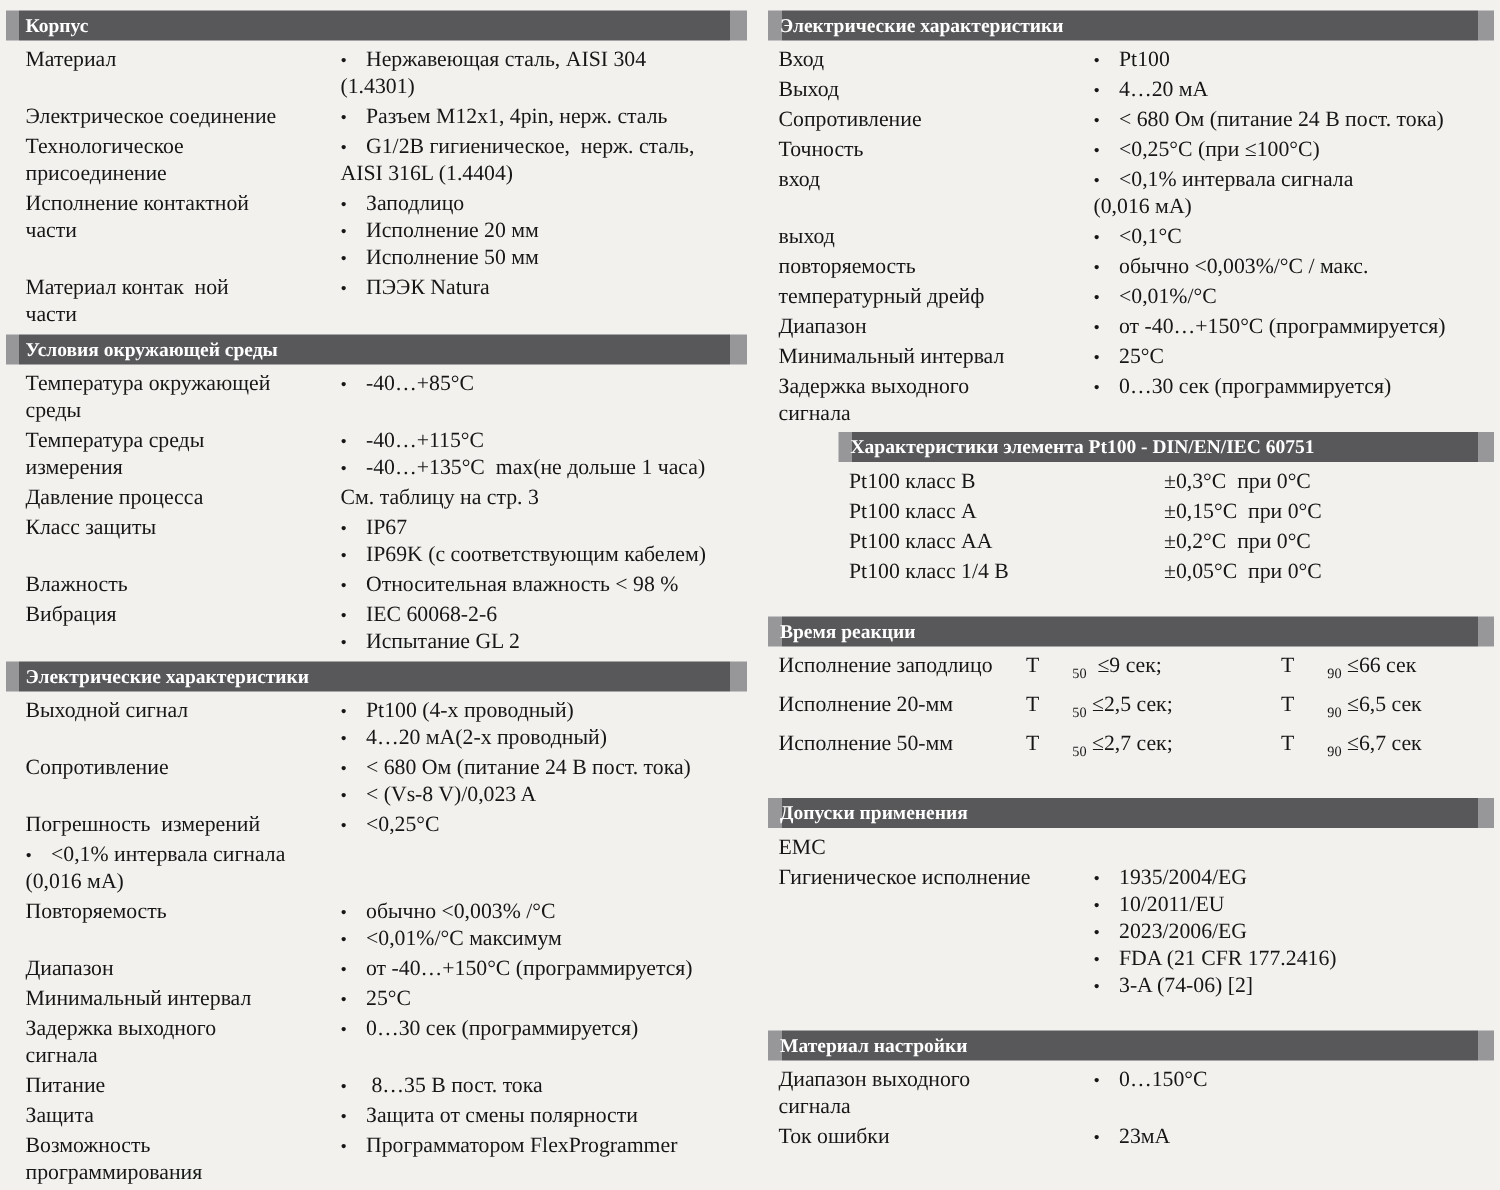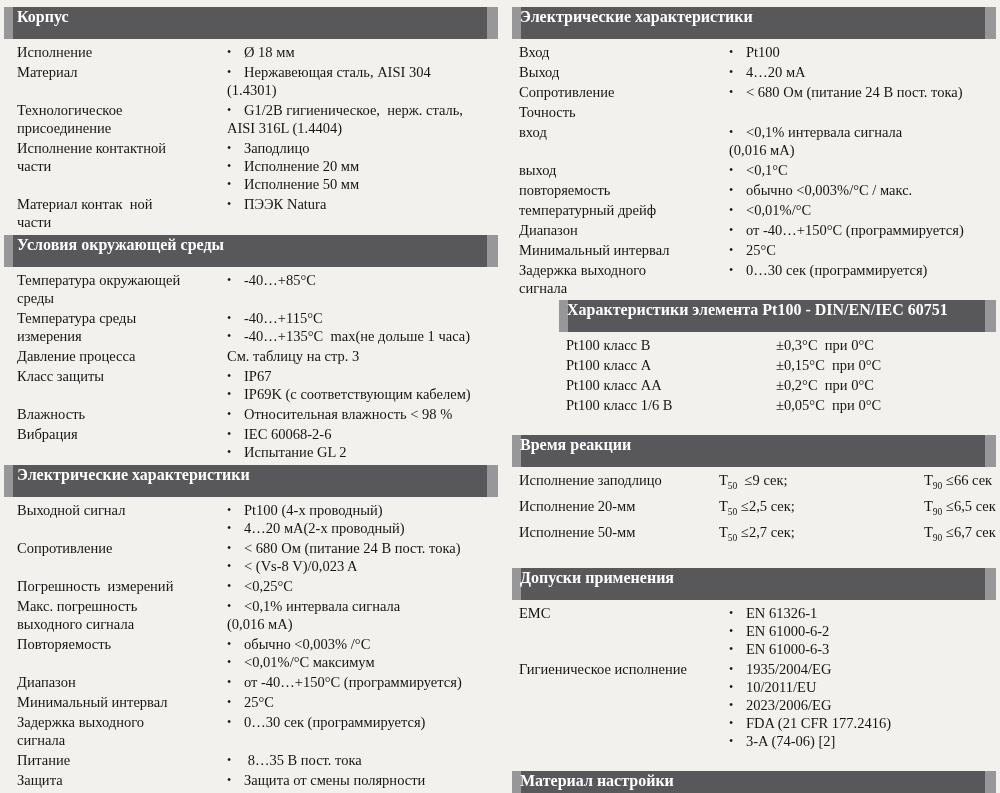--- a/index.html
+++ b/index.html
@@ -14,22 +14,22 @@
   .col { position:relative; }
   .col-left  { width:494px; }
   .col-right { width:484px; }
 
   .section { margin:0; }
   .col-left  .section + .section { margin-top:4px; }
   .col-right .section:nth-child(2) { margin-top:3px;margin-left:47px; }
   .col-right .section:nth-child(n+3) { margin-top:21px; }
 
   .bar {
-    height:32px; line-height:20px;
-    color:#ffffff; font-weight:bold; font-size:16px;
+    height:20px; line-height:20px;
+    color:#ffffff; font-weight:bold; font-size:13px;
     padding-left:13px;
     background:linear-gradient(to right,
       #97979a 0, #97979a 9px,
       #58585b 9px, #58585b calc(100% - 11px),
       #97979a calc(100% - 11px), #97979a 100%);
     margin-bottom:4px;
     white-space:nowrap; overflow:hidden;
   }
   .col-right .bar { padding-left:8px; }
 
@@ -41,43 +41,43 @@
 
   .label {
     font-size:14.5px; line-height:18px;
     white-space:pre-wrap;
   }
   .vals { }
   .vline { font-size:14.5px; line-height:18px; white-space:pre-wrap; }
   .bullet { display:inline-block; width:17px; font-size:12px; vertical-align:top; line-height:18px; }
   .vtext { }
 
-  .row-resp { grid-template-columns:165px 170px 1fr;gap:35px; }
+  .row-resp { grid-template-columns:165px 170px 1fr; }
   .tcell { font-size:14.5px; line-height:18px; white-space:pre; }
-  .tsub { font-size:9.5px; }
+  .tsub { font-size:9.5px;margin-left:22px; }
 </style>
 </head>
 <body>
 
 <div class="page">
   <div class="col col-left">
       <section class="section">
         <div class="bar"><span class="bar-title">Корпус</span></div>
         <div class="rows">
           <div class="row">
-            <div class="label">Исполнение</div>
-            <div class="vals">
-              <div class="vline"><span class="bullet">•</span><span class="vtext">Ø 18 мм</span></div>
-            </div>
-          </div>
-          <div class="row">
             <div class="label">Материал</div>
             <div class="vals">
               <div class="vline"><span class="bullet">•</span><span class="vtext">Нержавеющая сталь, AISI 304</span></div>
               <div class="vline"><span class="vtext">(1.4301)</span></div>
+            </div>
+          </div>
+          <div class="row">
+            <div class="label">Электрическое соединение</div>
+            <div class="vals">
+              <div class="vline"><span class="bullet">•</span><span class="vtext">Разъем M12x1, 4pin, нерж. сталь</span></div>
             </div>
           </div>
           <div class="row">
             <div class="label">Технологическое
 присоединение</div>
             <div class="vals">
               <div class="vline"><span class="bullet">•</span><span class="vtext">G1/2B гигиеническое,  нерж. сталь,</span></div>
               <div class="vline"><span class="vtext">AISI 316L (1.4404)</span></div>
             </div>
           </div>
@@ -162,22 +162,20 @@
               <div class="vline"><span class="bullet">•</span><span class="vtext">&lt; (Vs-8 V)/0,023 A</span></div>
             </div>
           </div>
           <div class="row">
             <div class="label">Погрешность  измерений</div>
             <div class="vals">
               <div class="vline"><span class="bullet">•</span><span class="vtext">&lt;0,25°C</span></div>
             </div>
           </div>
           <div class="row">
-            <div class="label">Макс. погрешность
-выходного сигнала</div>
             <div class="vals">
               <div class="vline"><span class="bullet">•</span><span class="vtext">&lt;0,1% интервала сигнала</span></div>
               <div class="vline"><span class="vtext">(0,016 мА)</span></div>
             </div>
           </div>
           <div class="row">
             <div class="label">Повторяемость</div>
             <div class="vals">
               <div class="vline"><span class="bullet">•</span><span class="vtext">обычно &lt;0,003% /°C</span></div>
               <div class="vline"><span class="bullet">•</span><span class="vtext">&lt;0,01%/°C максимум</span></div>
@@ -241,20 +239,23 @@
             </div>
           </div>
           <div class="row">
             <div class="label">Сопротивление</div>
             <div class="vals">
               <div class="vline"><span class="bullet">•</span><span class="vtext">&lt; 680 Ом (питание 24 В пост. тока)</span></div>
             </div>
           </div>
           <div class="row">
             <div class="label">Точность</div>
+            <div class="vals">
+              <div class="vline"><span class="bullet">•</span><span class="vtext">&lt;0,25°C (при ≤100°C)</span></div>
+            </div>
           </div>
           <div class="row">
             <div class="label">вход</div>
             <div class="vals">
               <div class="vline"><span class="bullet">•</span><span class="vtext">&lt;0,1% интервала сигнала</span></div>
               <div class="vline"><span class="vtext">(0,016 мА)</span></div>
             </div>
           </div>
           <div class="row">
             <div class="label">выход</div>
@@ -310,21 +311,21 @@
               <div class="vline"><span class="vtext">±0,15°C  при 0°C</span></div>
             </div>
           </div>
           <div class="row">
             <div class="label">Pt100 класс AA</div>
             <div class="vals">
               <div class="vline"><span class="vtext">±0,2°C  при 0°C</span></div>
             </div>
           </div>
           <div class="row">
-            <div class="label">Pt100 класс 1/6 B</div>
+            <div class="label">Pt100 класс 1/4 B</div>
             <div class="vals">
               <div class="vline"><span class="vtext">±0,05°C  при 0°C</span></div>
             </div>
           </div>
         </div>
       </section>
       <section class="section">
         <div class="bar"><span class="bar-title">Время реакции</span></div>
         <div class="rows">
           <div class="row row-resp">
@@ -342,25 +343,20 @@
             <div class="tcell"><span class="tsym">T</span><sub class="tsub">50</sub><span class="tval"> ≤2,7 сек;</span></div>
             <div class="tcell"><span class="tsym">T</span><sub class="tsub">90</sub><span class="tval"> ≤6,7 сек</span></div>
           </div>
         </div>
       </section>
       <section class="section">
         <div class="bar"><span class="bar-title">Допуски применения</span></div>
         <div class="rows">
           <div class="row">
             <div class="label">EMC</div>
-            <div class="vals">
-              <div class="vline"><span class="bullet">•</span><span class="vtext">EN 61326-1</span></div>
-              <div class="vline"><span class="bullet">•</span><span class="vtext">EN 61000-6-2</span></div>
-              <div class="vline"><span class="bullet">•</span><span class="vtext">EN 61000-6-3</span></div>
-            </div>
           </div>
           <div class="row">
             <div class="label">Гигиеническое исполнение</div>
             <div class="vals">
               <div class="vline"><span class="bullet">•</span><span class="vtext">1935/2004/EG</span></div>
               <div class="vline"><span class="bullet">•</span><span class="vtext">10/2011/EU</span></div>
               <div class="vline"><span class="bullet">•</span><span class="vtext">2023/2006/EG</span></div>
               <div class="vline"><span class="bullet">•</span><span class="vtext">FDA (21 CFR 177.2416)</span></div>
               <div class="vline"><span class="bullet">•</span><span class="vtext">3-A (74-06) [2]</span></div>
             </div>

